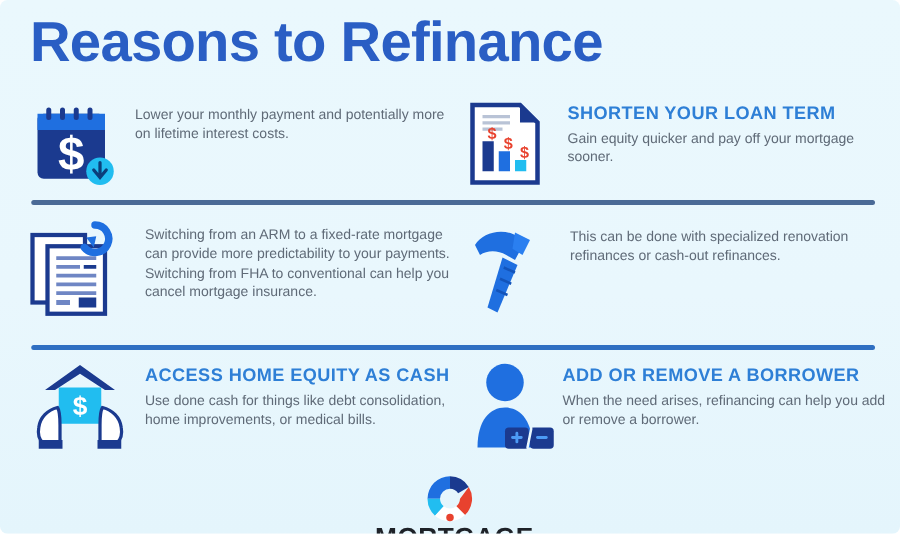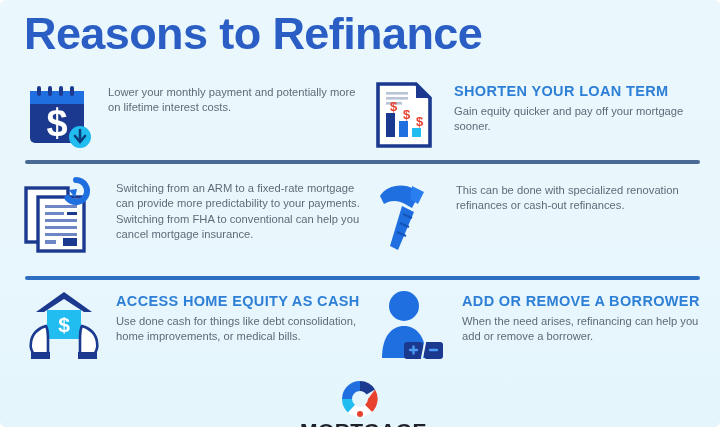--- a/index.html
+++ b/index.html
@@ -36,21 +36,21 @@
   #cell-lower-rate .txt{width:250px;margin-left:12px;}
   #cell-shorten-term{left:368px;top:78px;width:345px;}
   #cell-shorten-term .txt{width:250px;margin-left:12px;}
   #cell-loan-type{left:20px;top:176px;width:340px;}
   #cell-loan-type .txt{width:255px;margin-left:14px;}
   #cell-renovate{left:372px;top:178px;width:340px;}
   #cell-renovate .txt{width:250px;margin-left:14px;}
   #cell-home-equity{left:24px;top:288px;width:340px;}
   #cell-home-equity .txt{width:250px;margin-left:12px;}
   #cell-borrower{left:374px;top:288px;width:340px;}
-  #cell-borrower .txt{width:260px;margin-left:12px;}
+  #cell-borrower .txt{width:260px;}
 
   #cell-loan-type .icon-box{width:82px;height:80px;}
   #cell-home-equity .icon-box{width:80px;height:74px;}
   #cell-borrower .icon-box{width:76px;height:74px;}
   #cell-renovate .icon-box{width:70px;height:80px;}
 
   
   #footer-logo{
     position:absolute;left:0;right:0;top:378px;
     display:flex;align-items:center;justify-content:center;flex-direction:column;

